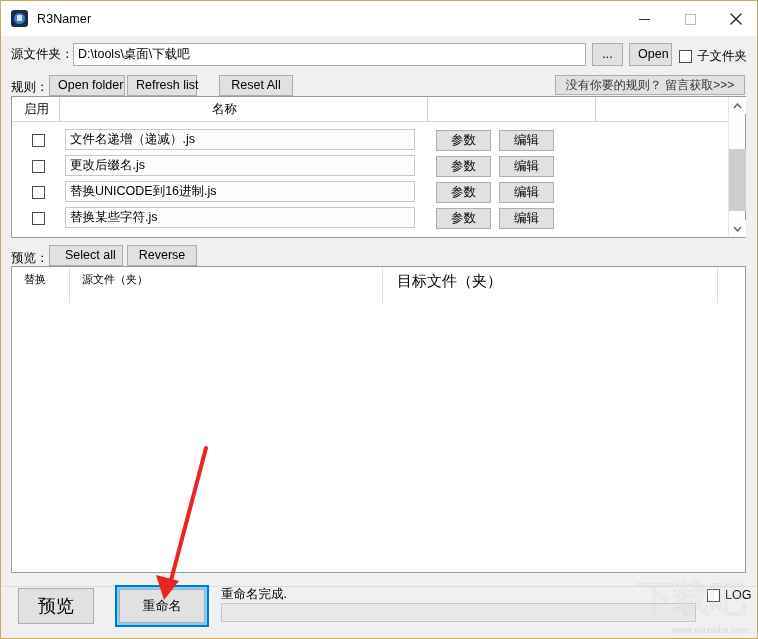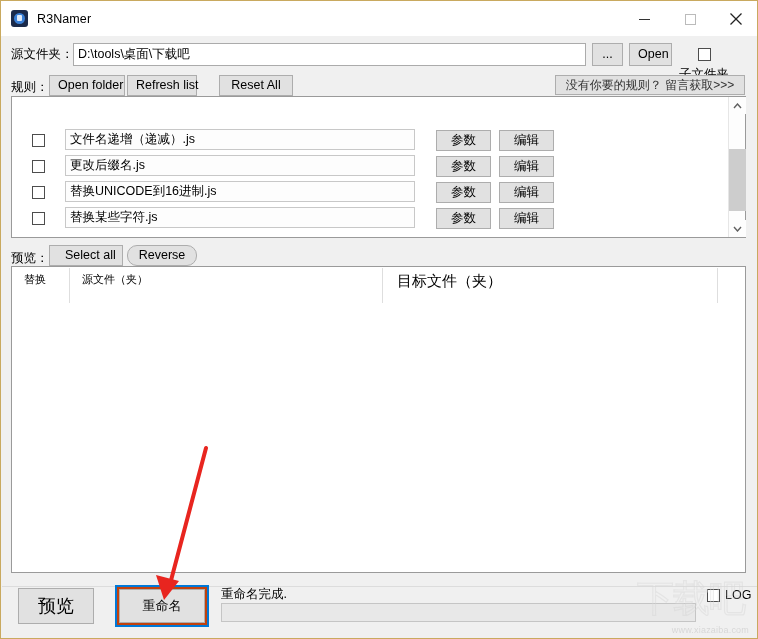--- a/index.html
+++ b/index.html
@@ -95,21 +95,21 @@
     border: 1px solid #4d4d4d;
     background: #fff;
     flex: none;
   }
   
   .row-src { position: absolute; left: 0; top: 36px; width: 758px; height: 36px; }
   .row-src .lbl { position: absolute; left: 10px; top: 10px; }
   #src-input { position: absolute; left: 72px; top: 43px; width: 513px; }
   #browse-btn { position: absolute; left: 591px; top: 43px; width: 31px; height: 23px; line-height: 21px; }
   #open-btn   { position: absolute; left: 628px; top: 43px; width: 43px; height: 23px; line-height: 21px; }
-  #subfolder-chk { position: absolute; left: 678px; top: 48px; flex-direction: column; }
+  #subfolder-chk { position: absolute; left: 678px; top: 48px; }
   
   .row-rules-bar { position: absolute; left: 0; top: 74px; width: 758px; height: 24px; }
   .row-rules-bar .lbl { position: absolute; left: 10px; top: 5px; }
   #open-folder-btn { position: absolute; left: 48px;  top: 75px; width: 76px; }
   #refresh-list-btn{ position: absolute; left: 126px; top: 75px; width: 70px; }
   #reset-all-btn   { position: absolute; left: 218px; top: 75px; width: 74px; text-align: center; }
   #ad-btn { position: absolute; left: 554px; top: 75px; width: 190px; height: 20px;
             line-height: 18px; font-size: 12px; color: #333; }
   
   .rules-panel {
@@ -161,21 +161,21 @@
   .vsb-down { bottom: 0; }
   .vsb-thumb {
     position: absolute; left: 0; top: 52px;
     width: 17px; height: 62px;
     background: #cdcdcd;
   }
   
   .row-prev-bar { position: absolute; left: 0; top: 245px; width: 758px; height: 24px; }
   .row-prev-bar .lbl { position: absolute; left: 10px; top: 5px; }
   #select-all-btn { position: absolute; left: 48px;  top: 245px; width: 74px; padding-left: 15px; }
-  #reverse-btn    { position: absolute; left: 126px; top: 245px; width: 70px; border-radius: 10px; }
+  #reverse-btn    { position: absolute; left: 126px; top: 245px; width: 70px; }
   
   .preview-panel {
     position: absolute; left: 10px; top: 266px;
     width: 735px; height: 307px;
     background: #ffffff;
     border: 1px solid #9a9a9a;
   }
   .prev-head { position: absolute; left: 0; top: 0; width: 100%; height: 24px; }
   .prev-head .h-replace { position: absolute; left: 12px;  top: 5px; font-size: 11px; color: #000; }
   .prev-head .h-source  { position: absolute; left: 70px;  top: 5px; font-size: 11px; color: #000; }
@@ -193,21 +193,21 @@
   }
   #preview-btn {
     position: absolute; left: 17px; top: 588px;
     width: 76px; height: 36px; line-height: 34px;
     font-size: 18px;
   }
   #rename-btn-focus {
     position: absolute; left: 114px; top: 585px;
     width: 94px; height: 42px;
     border: 2px solid #0078d7;
-    background: #c2410c;
+    background: #7dd3fc;
     padding: 2px;
   }
   #rename-btn-focus .inner {
     width: 100%; height: 100%;
     border: 1px solid #adadad;
     background: #e1e1e1;
     font-size: 13px; color: #000;
     display: flex; align-items: center; justify-content: center;
   }
   #status-text {
@@ -290,20 +290,27 @@
 
   <div class="row-rules-bar">
     <span class="lbl">规则：</span>
   </div>
   <div class="btn" id="open-folder-btn">Open folder</div>
   <div class="btn" id="refresh-list-btn">Refresh list</div>
   <div class="btn" id="reset-all-btn">Reset All</div>
   <div class="btn" id="ad-btn">没有你要的规则？ 留言获取&gt;&gt;&gt;</div>
 
   <div class="rules-panel">
+    <div class="rules-head">
+      <span class="col-enable">启用</span>
+      <span class="col-name">名称</span>
+      <span class="head-div1"></span>
+      <span class="head-div2"></span>
+      <span class="head-div3"></span>
+    </div>
 
     <div class="rule-row" style="top:31px">
       <span class="chk"></span>
       <div class="rule-name">文件名递增（递减）.js</div>
       <div class="btn btn-param">参数</div>
       <div class="btn btn-edit">编辑</div>
     </div>
     <div class="rule-row" style="top:57px">
       <span class="chk"></span>
       <div class="rule-name">更改后缀名.js</div>

